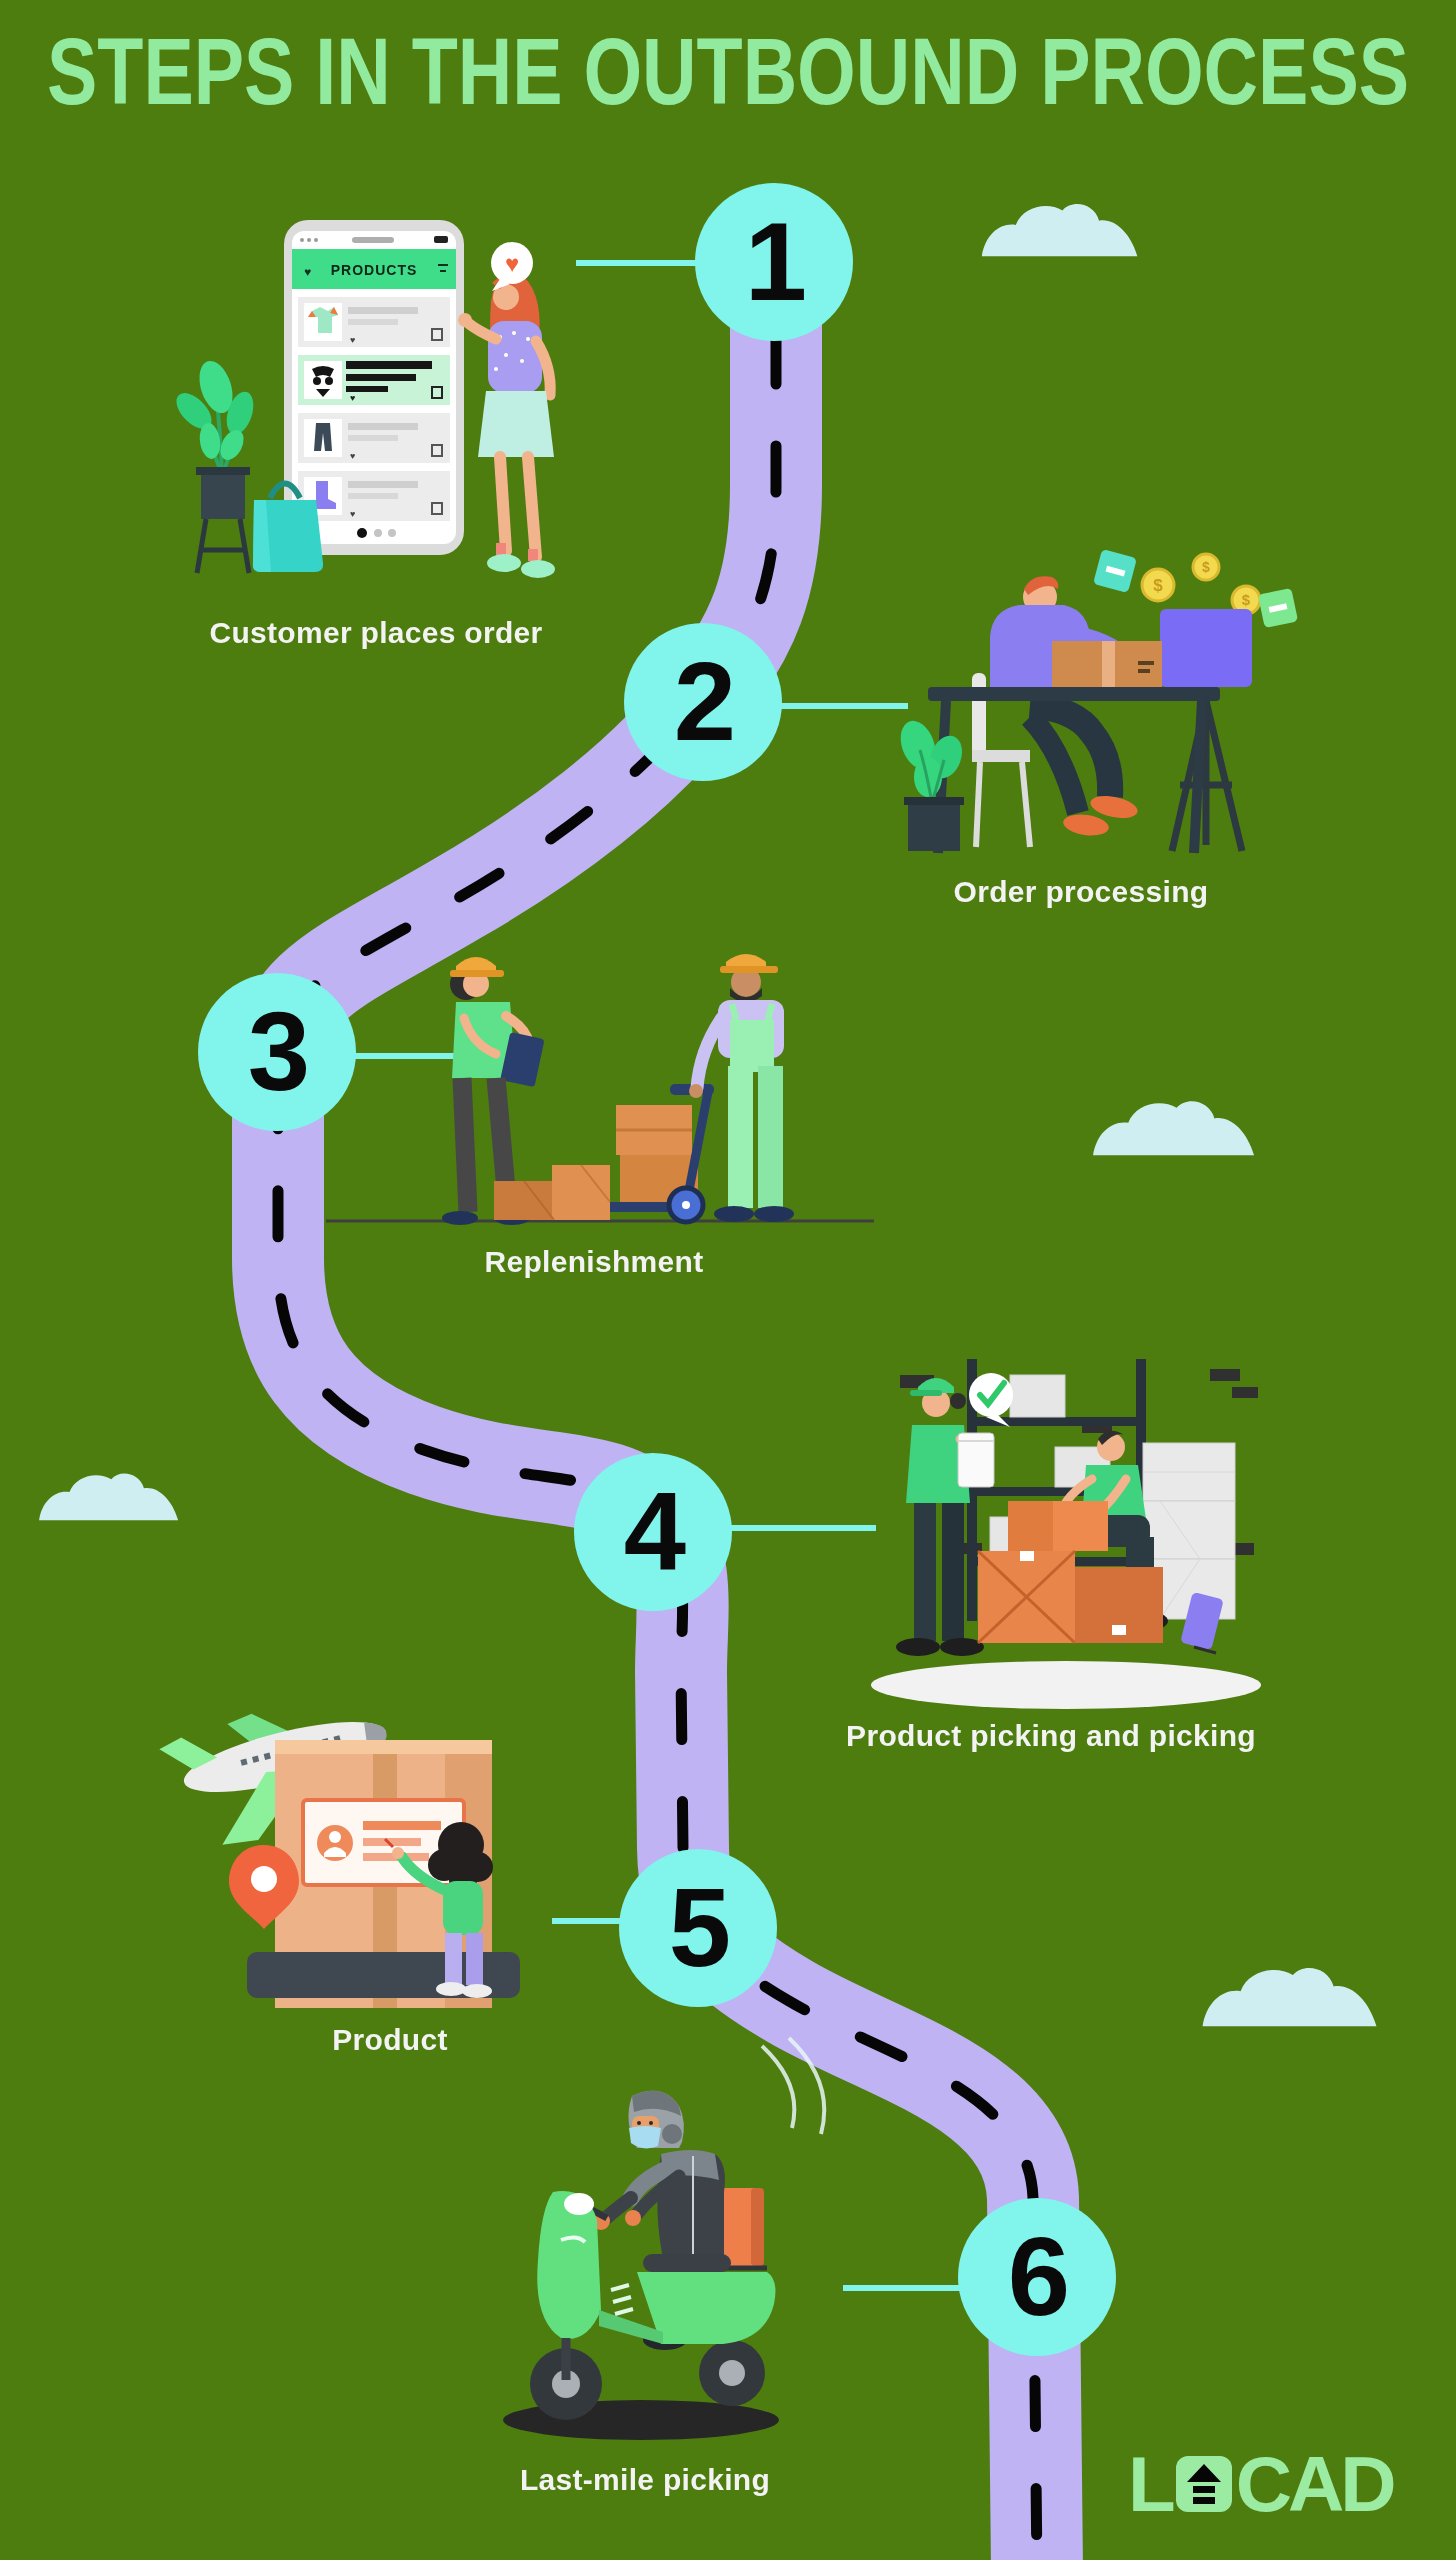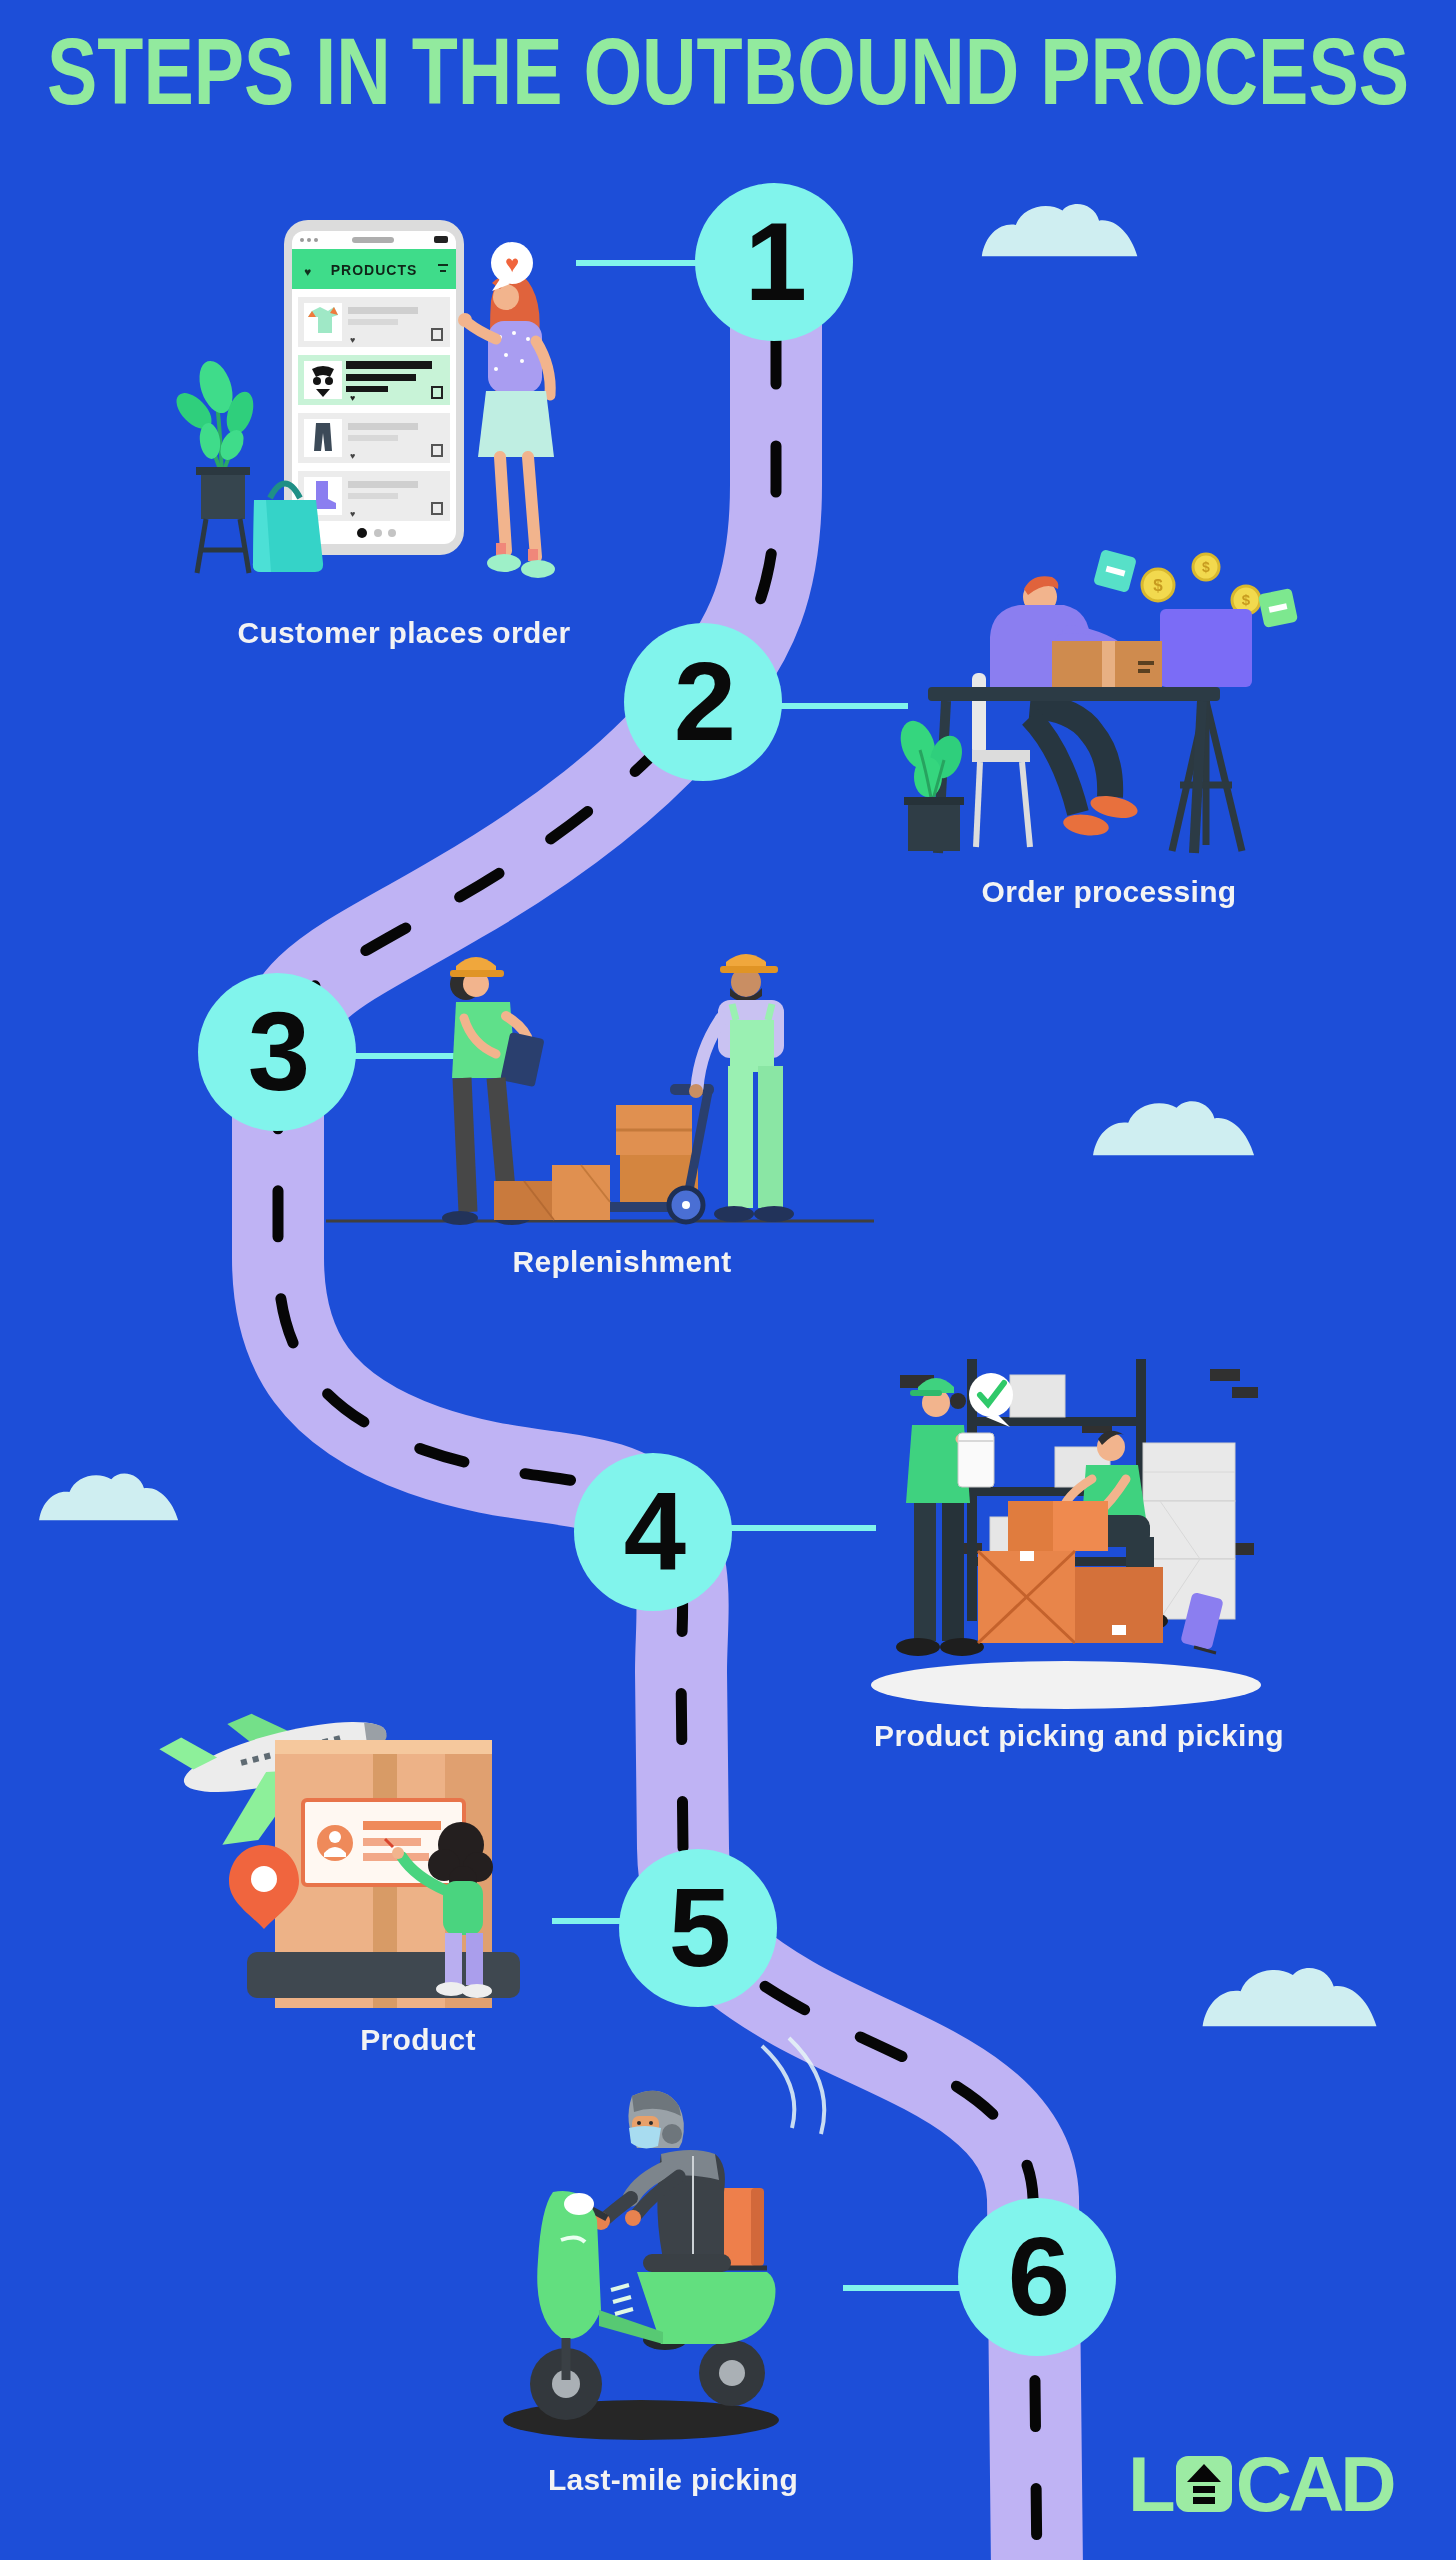--- a/index.html
+++ b/index.html
@@ -1,26 +1,26 @@
 <!DOCTYPE html>
 <html><head>
 <meta charset="utf-8">
 <style>
   html,body{margin:0;padding:0;background:#060606;}
-  .canvas{position:relative;width:1456px;height:2560px;background:#1d4ed8;overflow:hidden;
+  .canvas{position:relative;width:1456px;height:2560px;background:#4d7c0f;overflow:hidden;
           font-family:"Liberation Sans",sans-serif;}
   .layer{position:absolute;left:0;top:0;}
   .illo{position:absolute;}
   .cloud{position:absolute;}
   .step-circle{position:absolute;width:158px;height:158px;border-radius:50%;
                background:#81f4ec;display:flex;align-items:center;justify-content:center;z-index:6;}
   .step-circle span{font-weight:900;font-size:112px;color:#0a0a0a;line-height:1;
                     font-family:"Liberation Sans",sans-serif;letter-spacing:-4px;}
   .step-label{position:absolute;transform:translateX(-50%);white-space:nowrap;z-index:5;
-              font-weight:700;font-size:30px;color:#f3f3f3;letter-spacing:.3px;margin-left:28px;}
+              font-weight:700;font-size:30px;color:#f3f3f3;letter-spacing:.3px;}
   .title-svg{position:absolute;left:0;top:0;z-index:5;}
   .logo{position:absolute;left:1128px;top:2452px;height:64px;display:flex;align-items:center;z-index:6;}
   .logo .ltr{font-weight:900;font-size:78px;color:#9ceba3;letter-spacing:-4px;line-height:62px;}
   .logo .o-box{width:56px;height:56px;background:#9ceba3;border-radius:12px;margin:0 4px;
                display:flex;align-items:center;justify-content:center;}
 </style>
 </head>
 <body>
 
 <div class="canvas">

